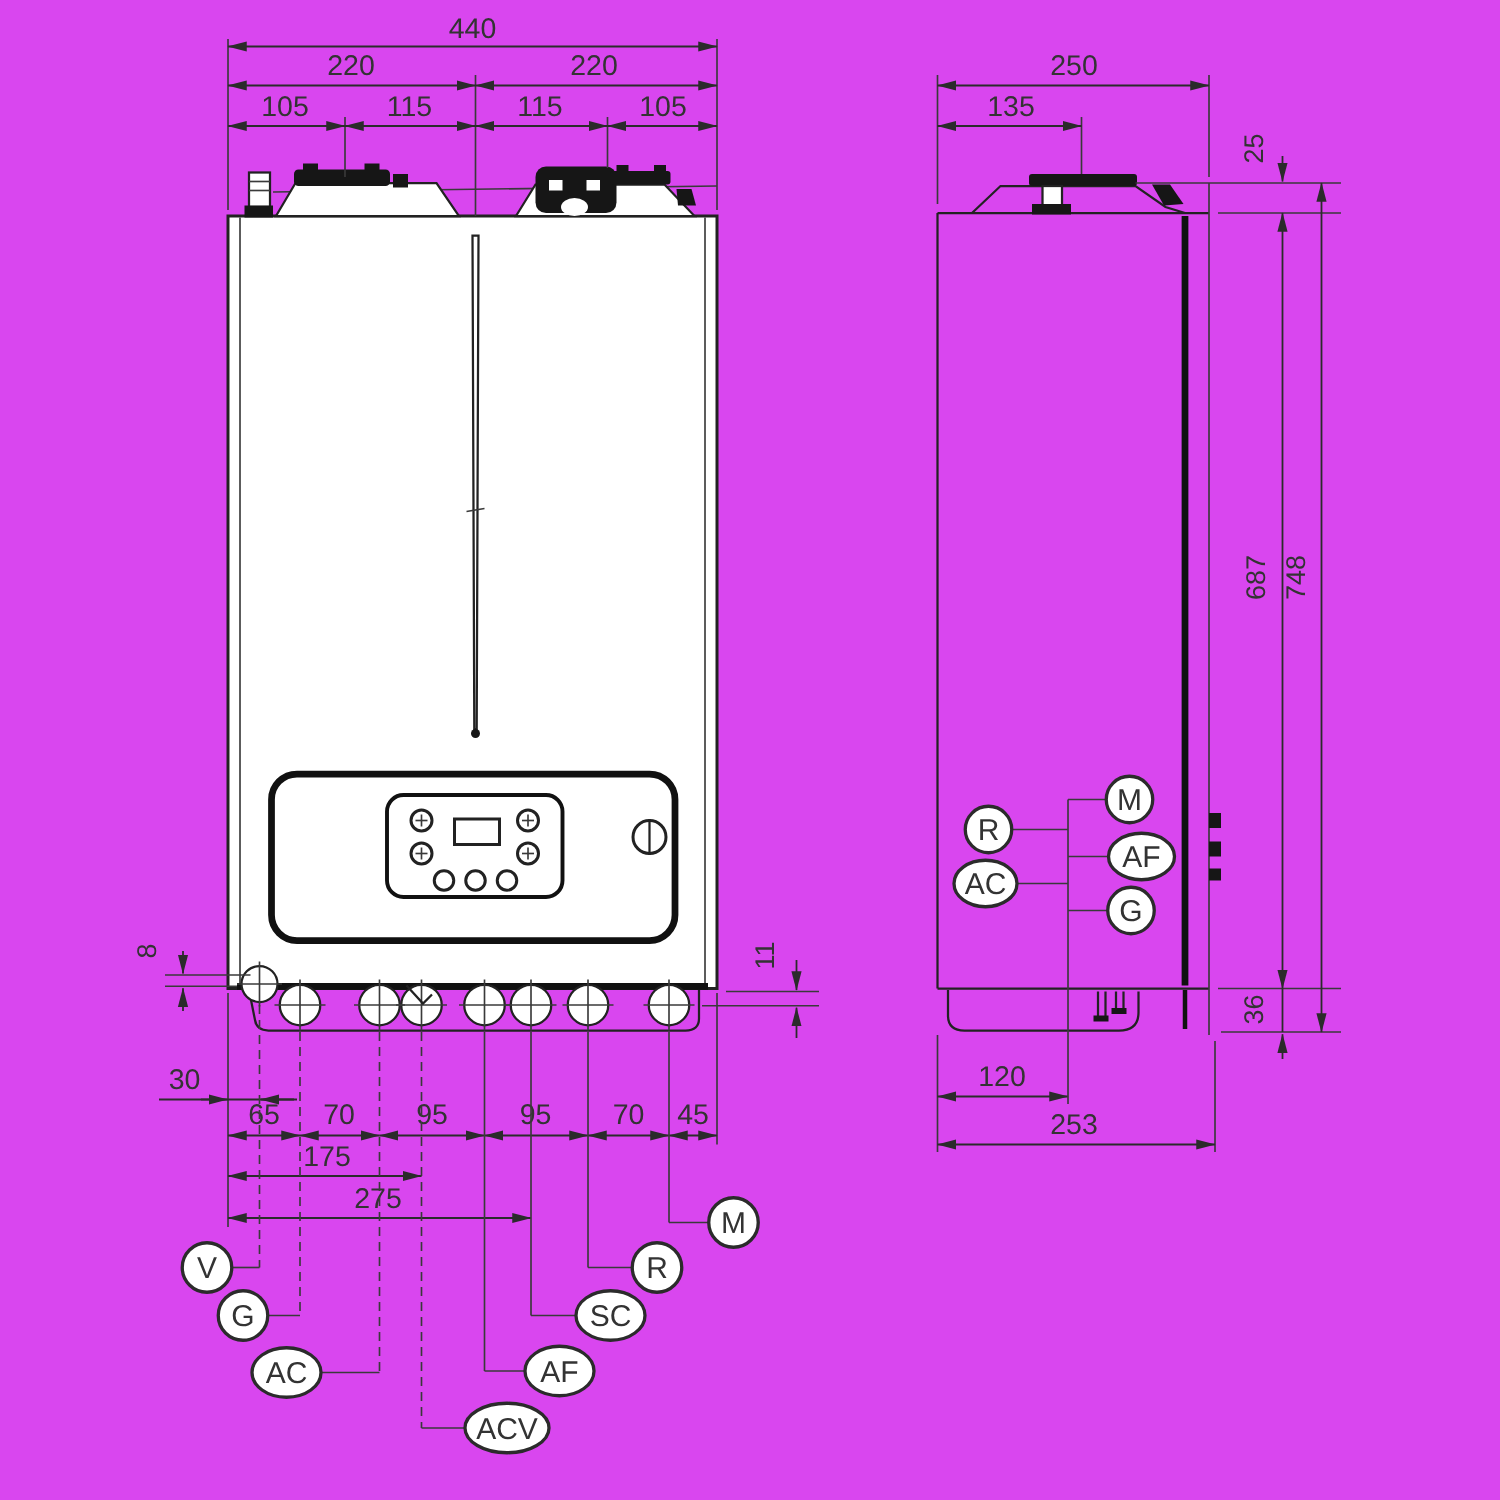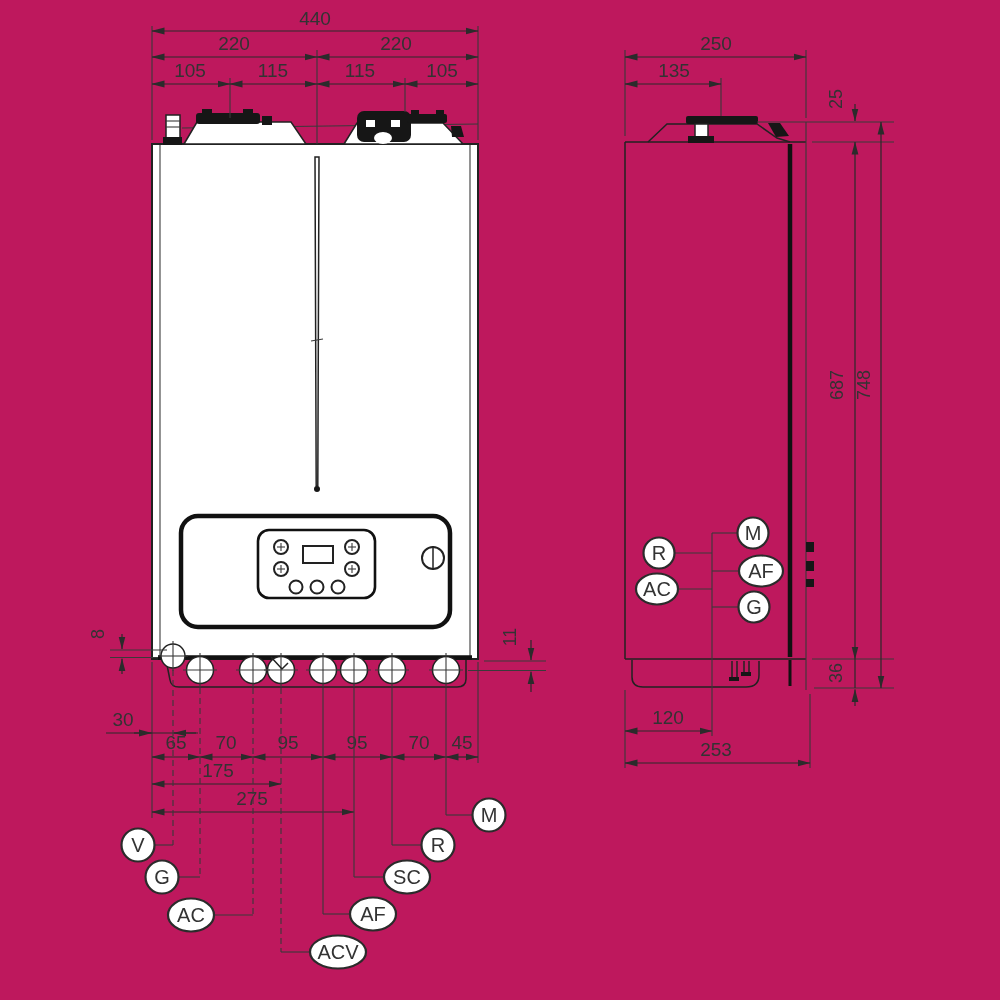--- a/index.html
+++ b/index.html
@@ -1,16 +1,16 @@
 <!DOCTYPE html>
 <html><head>
 <meta charset="utf-8">
 <style>
   html,body{margin:0;padding:0;background:#fff;}
-  .canvas{width:1000px;height:1000px;background:#be185d;position:relative;font-family:"Liberation Sans",sans-serif;}
+  .canvas{width:1000px;height:1000px;background:#d946ef;position:relative;font-family:"Liberation Sans",sans-serif;}
   svg{display:block;}
   text{fill:#333;font-family:"Liberation Sans",sans-serif;}
   .dim{font-size:19px;}
   .dimv{font-size:18px;}
   .lbl{font-size:20px;}
   .thin{stroke:#3a3a3a;stroke-width:1.1;fill:none;}
   .dimln{stroke:#2b2b2b;stroke-width:1.2;fill:none;}
   .dash{stroke:#3a3a3a;stroke-width:1.1;fill:none;stroke-dasharray:6 4;}
   .out{stroke:#222;stroke-width:2;fill:#fff;}
   .out15{stroke:#222;stroke-width:1.5;fill:#fff;}

